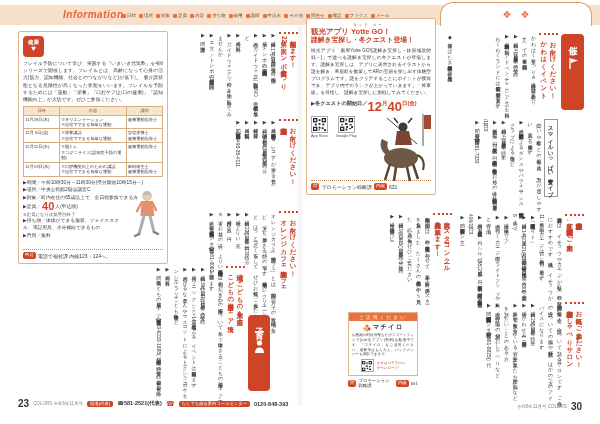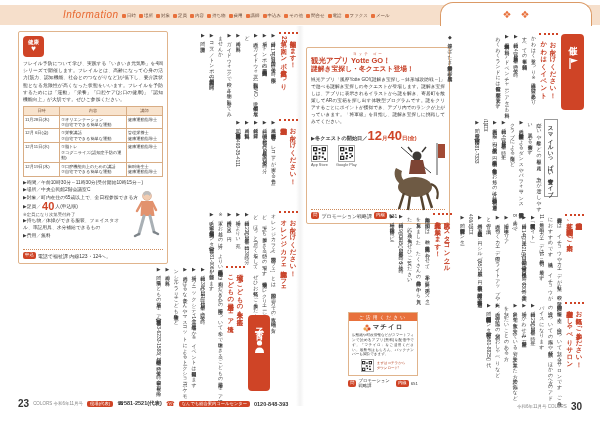--- a/index.html
+++ b/index.html
@@ -1,19 +1,19 @@
 <!DOCTYPE html>
 <html><head>
 <meta charset="utf-8">
 <style>
   *{margin:0;padding:0;box-sizing:border-box}
   html,body{width:600px;height:424px}
   body{position:relative;background:#fff;font-family:"Liberation Sans","DejaVu Sans",sans-serif;color:#3b3b3b;overflow:hidden}
   .band{position:absolute;left:0;top:5px;width:600px;height:20px;background:#f6dfcb}
-  .info-label{position:absolute;left:63px;top:9px;font-size:10px;font-weight:normal;font-style:italic;color:#e8672f;letter-spacing:.5px}
+  .info-label{position:absolute;left:63px;top:9px;font-size:10px;font-weight:bold;font-style:italic;color:#e8672f;letter-spacing:.5px}
   .legend{position:absolute;left:122px;top:13px;display:flex;gap:3px;font-size:4.5px;color:#6b4f3e;white-space:nowrap}
   .legend-item{display:flex;align-items:center;gap:1px}
   .legend-item i{width:4px;height:4px;background:#e8713c;border-radius:1px;display:inline-block;font-style:normal}
   .tab{position:absolute;right:8px;top:2px;width:152px;height:24px;background:#fff;border:1.5px solid #db9a66;border-bottom:none;border-radius:13px 13px 0 0;display:flex;align-items:center;justify-content:center;gap:9px}
   .tab-label{font-size:12px;font-weight:bold;color:#a03c20;letter-spacing:5px}
   .diamond{color:#e8713c;font-size:10px;line-height:1}
   .fold{position:absolute;left:296px;top:26px;width:8px;height:380px;background:linear-gradient(90deg,rgba(0,0,0,0),rgba(0,0,0,.05),rgba(0,0,0,0))}
 
   .box{position:absolute;background:#fff;border:1px solid #e0b48c;border-radius:2px;padding:4px}
   .health-box{left:18px;top:31px;width:150px;height:233px;display:flex;flex-direction:column}
@@ -36,26 +36,26 @@
   .walker{position:absolute;right:6px;bottom:24px}
 
   .vsec{position:absolute;writing-mode:vertical-rl;text-orientation:mixed;font-size:4.9px;line-height:1.8;color:#3b3b3b}
   .vtitle{font-size:6.4px;font-weight:bold;color:#c8432a;line-height:1.45;white-space:pre-line;border-top:2px dotted #cf4426;padding-top:2px;margin-left:3px}
   .vbody{white-space:pre-line;text-align:justify}
   .vsub{font-size:5.6px;font-weight:bold;color:#3b3b3b;border:0.5px solid #999;padding:2px 1px;margin-left:2px;height:fit-content}
 
   .cat-badge{position:absolute;background:#cf4426;border-radius:4px;color:#fff;display:flex;flex-direction:column;align-items:center;padding:5px 0 4px 0;gap:4px}
   .cat-badge .label{writing-mode:vertical-rl;font-size:9px;font-weight:bold;letter-spacing:2px;line-height:1}
 
-  .yotte-box{left:306px;top:47px;width:144px;height:177px;display:flex;flex-direction:column}
+  .yotte-box{left:306px;top:18px;width:130px;height:177px;display:flex;flex-direction:column}
   .y-ruby{font-size:3.5px;color:#c8432a;margin-left:42px;letter-spacing:2px}
   .y-title{font-size:7.5px;font-weight:bold;color:#c8432a;line-height:1.25}
   .y-title2{font-size:6.8px;font-weight:bold;color:#c8432a;line-height:1.3;margin-bottom:2px}
   .y-body{font-size:4.7px;line-height:1.5;text-align:justify;white-space:pre-line}
-  .y-date{display:flex;align-items:flex-end;margin-top:3px}
+  .y-date{display:flex;align-items:flex-start;margin-top:3px}
   .y-date .lbl{font-size:5.2px;font-weight:bold}
   .y-date .num{font-size:13px;font-weight:bold;color:#cf4426;line-height:1}
   .y-date .unit{font-size:5.5px;font-weight:bold;color:#cf4426}
   .qr-row{display:flex;gap:8px;margin-top:3px}
   .qr-item{display:flex;flex-direction:column;align-items:center;gap:1px}
   .qr{width:17px;height:17px;border:.5px solid #aaa;padding:1px;background:#fff}
   .qr svg{width:100%;height:100%;display:block}
   .qr-label{font-size:3.8px;color:#555}
   .y-contact{margin-top:auto;border-top:1px dotted #cf8a5a;padding-top:2px;font-size:5px;display:flex;gap:2px;align-items:center}
   .samurai{position:absolute;right:2px;bottom:12px}

